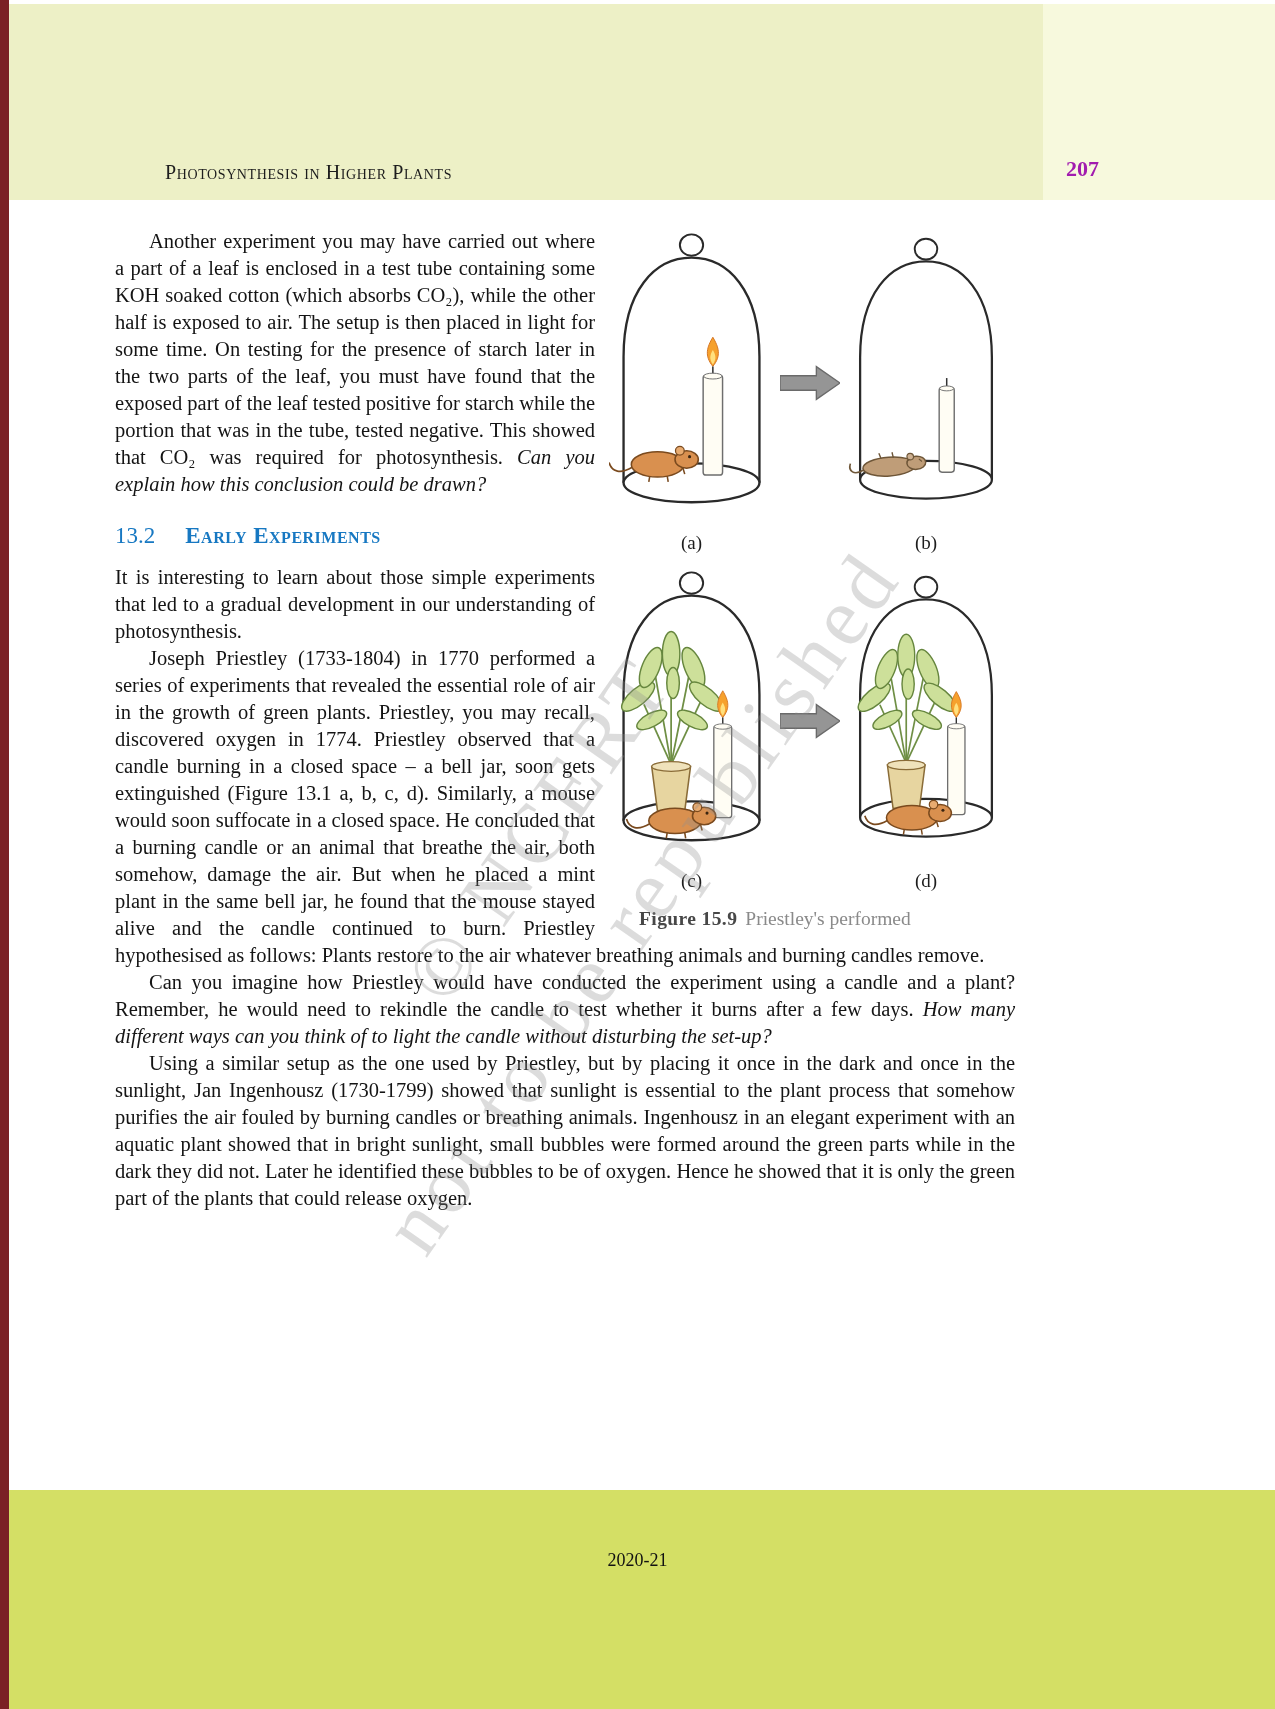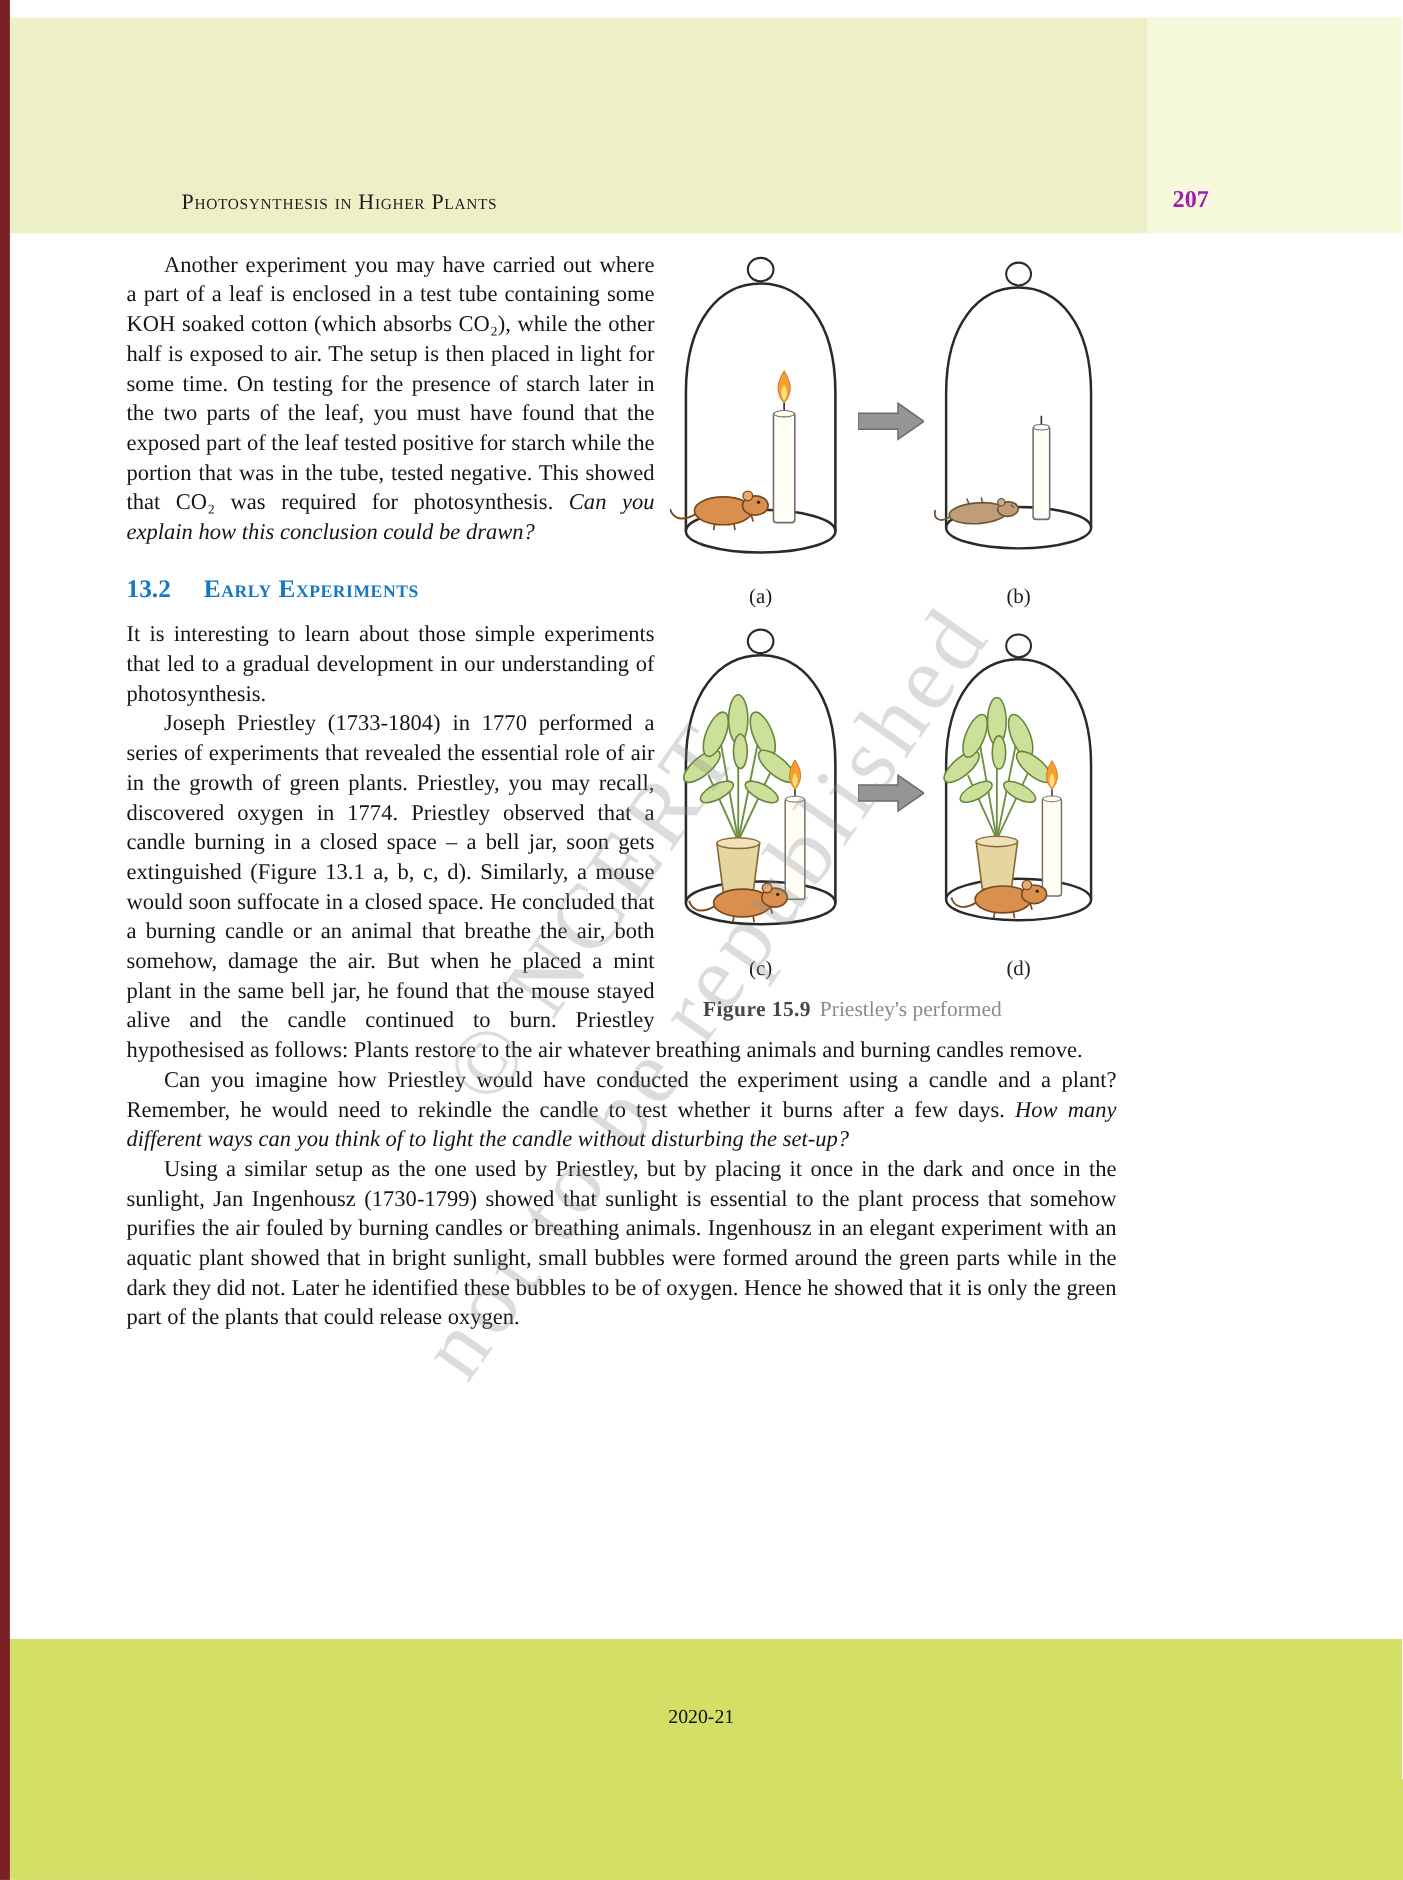--- a/index.html
+++ b/index.html
@@ -2,35 +2,35 @@
 <html><head>
 <meta charset="utf-8">
 <style>
   * { margin:0; padding:0; box-sizing:border-box; }
   html,body { background:#ffffff; }
   body { font-family:"Liberation Serif", serif; }
   .page { position:relative; width:1275px; height:1709px; background:#ffffff; overflow:hidden; margin:0 auto; }
 
   .left-stripe { position:absolute; left:0; top:0; width:9px; height:100%; background:#7b2125; z-index:6; }
 
-  .top-band { position:absolute; left:0; top:16px; width:100%; height:196px; background:#edf0c6; z-index:2; }
+  .top-band { position:absolute; left:0; top:4px; width:100%; height:196px; background:#edf0c6; z-index:2; }
   .pageno-box { position:absolute; right:0; top:0; width:232px; height:196px; background:#f7f9dd; }
   .header-title { position:absolute; left:165px; top:157px; font-variant:small-caps; font-size:20px; letter-spacing:0.6px; color:#1d1d1d; }
   .page-number { position:absolute; left:1066px; top:152px; font-size:22px; font-weight:700; color:#a21caf; }
 
   .bottom-band { position:absolute; left:0; bottom:0; width:100%; height:219px; background:#d4df65; z-index:2; }
   .footer-year { position:absolute; left:0; top:60px; width:100%; text-align:center; font-size:18px; color:#111; }
 
   .content { position:absolute; left:115px; top:228px; width:900px; font-size:20.5px; line-height:27px; text-align:justify; color:#141414; z-index:3; }
   p.para { margin:0; }
   p.indent { text-indent:34px; }
   .ital { font-style:italic; }
 
   .section-heading { margin:24px 0 15px 0; color:#1778c2; font-size:23px; text-align:left; }
-  .sec-num { font-weight:700; margin-right:30px; }
+  .sec-num { font-weight:400; margin-right:30px; }
   .sec-title { font-weight:700; font-variant:small-caps; letter-spacing:0.5px; }
 
   .figure-block { float:right; width:420px; padding-left:14px; padding-bottom:8px; line-height:normal; text-align:left; }
   .jar-row { display:flex; align-items:flex-start; gap:6px; }
   .jar-row.row2 { margin-top:12px; }
   .jar-unit { display:flex; flex-direction:column; align-items:center; }
   .jar-label { font-size:19px; color:#1d1d1d; margin-top:2px; }
   .flow-arrow { margin-top:135px; flex:0 0 auto; }
   .figure-caption { display:block; margin-top:16px; margin-left:30px; font-size:19.5px; color:#8a8a8a; }
   .cap-bold { font-weight:700; color:#474747; letter-spacing:0.4px; }

